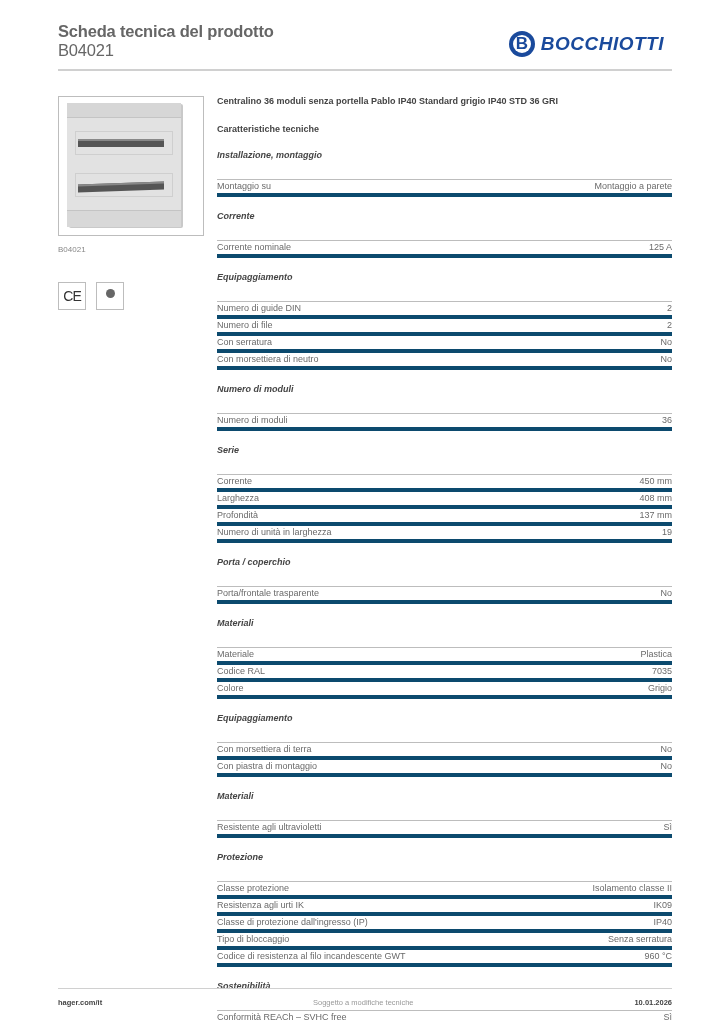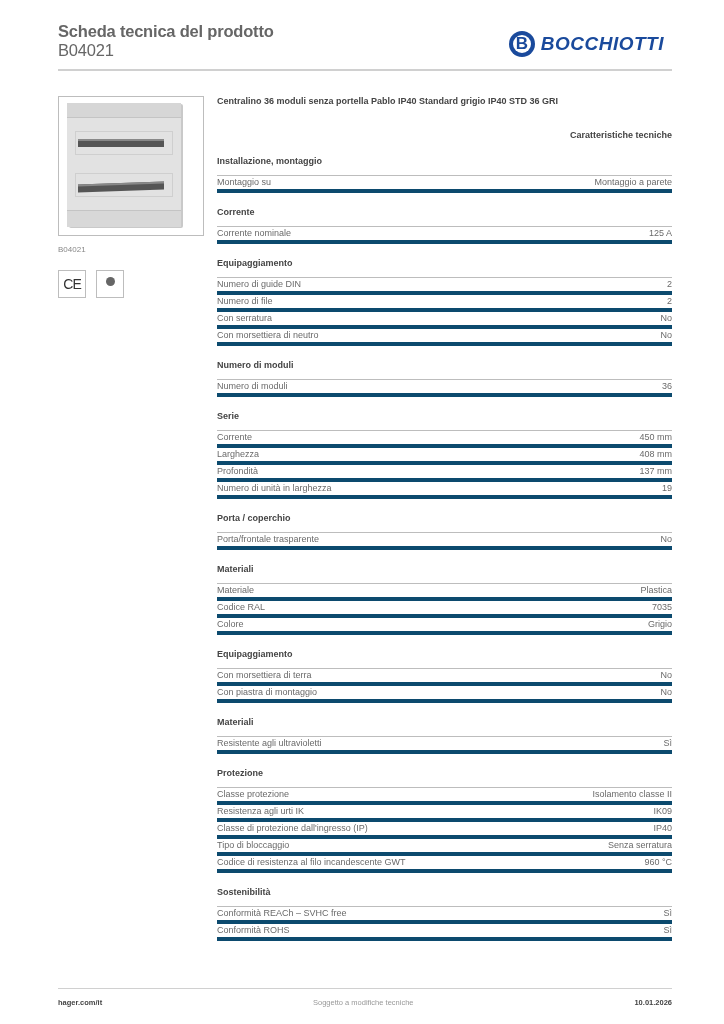--- a/index.html
+++ b/index.html
@@ -21,30 +21,30 @@
   .product-image { width:144px; height:138px; border:1px solid #bdbdbd; background:#fff; position:relative; }
   .cab { position:absolute; left:8px; top:6px; width:114px; height:124px; background:#e2e2e2; border-radius:2px; box-shadow:2px 1px 0 #c9c9c9; }
   .cab-top { position:absolute; left:0; top:0; width:100%; height:14px; background:#d6d6d6; border-bottom:1px solid #c4c4c4; }
   .cab-bot { position:absolute; left:0; bottom:0; width:100%; height:16px; background:#d8d8d8; border-top:1px solid #c4c4c4; }
   .slot { position:absolute; left:11px; width:86px; height:6px; background:#555; border-top:2px solid #888; }
   .slot1 { top:28px; }
   .slot2 { top:70px; transform:skewY(-2deg); }
   .panel { position:absolute; left:8px; width:96px; height:22px; border:1px solid #cfcfcf; }
   .panel1 { top:20px; } .panel2 { top:62px; }
   .img-caption { font-size:8px; color:#888; margin-top:9px; }
-  .cert-row { display:flex; gap:10px; margin-top:16px; }
+  .cert-row { display:flex; gap:10px; margin-top:28px; }
   .cert { width:26px; height:26px; border:1px solid #bdbdbd; display:flex; align-items:center; justify-content:center; }
   .ce-text { font-size:14px; color:#333; font-family:"Liberation Sans", sans-serif; letter-spacing:-1px; }
   .cert2-mark { width:9px; height:9px; border-radius:50%; background:#666; margin-top:-6px; }
 
   .main { position:absolute; left:217px; top:96px; width:455px; }
   .prod-name { font-size:9px; font-weight:bold; color:#444; height:12px; }
-  .section-title-top { font-size:9px; font-weight:bold; color:#444; margin-top:22px; height:12px;text-align:right; }
+  .section-title-top { font-size:9px; font-weight:bold; color:#444; margin-top:16px; height:12px; }
   .group { margin-top:14px; }
-  .group-title { font-size:9px; font-weight:bold; color:#444; height:11px; line-height:11px; border-bottom:1px solid #bdbdbd; padding-bottom:8px; }
+  .group-title { font-size:9px; font-weight:bold; color:#444; height:11px; line-height:11px; border-bottom:1px solid #bdbdbd; padding-bottom:18px;font-style:italic; }
   .row { display:flex; justify-content:space-between; font-size:9px; color:#6a6a6a; height:13px; line-height:13px; border-bottom:4px solid #0c4a6e; }
   .row span { white-space:nowrap; }
 
   .footer-rule { position:absolute; left:58px; top:988px; width:614px; height:1px; background:#d0d0d0; }
   .footer { position:absolute; left:58px; top:998px; width:614px; height:12px; font-size:7.5px; }
   .f-left { position:absolute; left:0; font-weight:bold; color:#444; }
   .f-mid { position:absolute; left:255px; color:#999; }
   .f-right { position:absolute; right:0; font-weight:bold; color:#444; }
 </style>
 </head>

